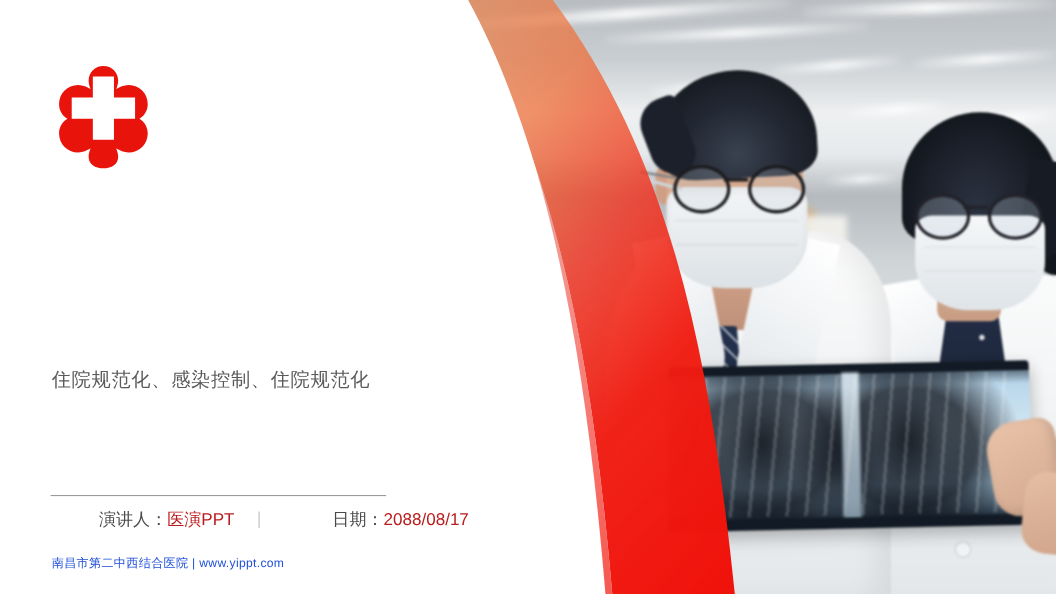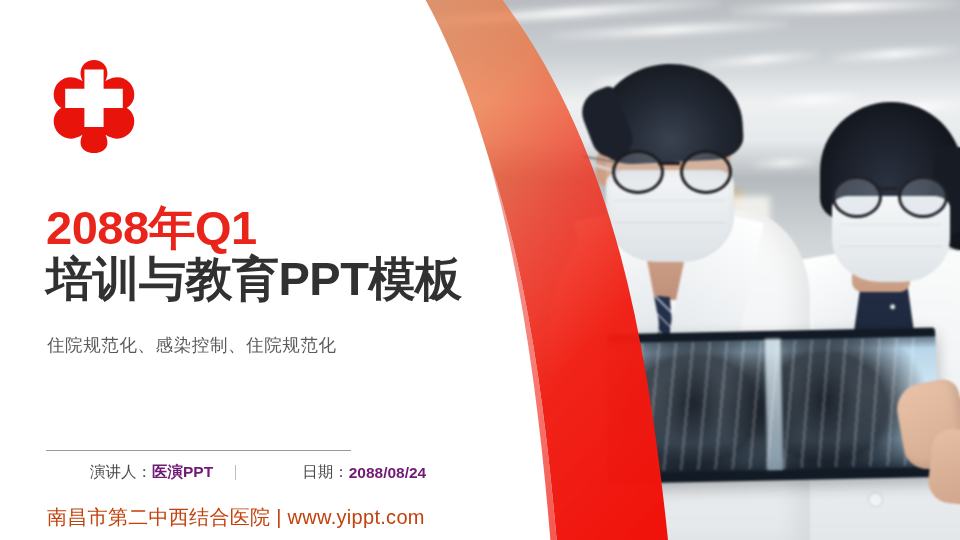--- a/index.html
+++ b/index.html
@@ -385,32 +385,32 @@
   .meta-row {
     position: absolute;
     left: 46px; top: 462px;
     display: flex;
     align-items: center;
     font-size: 15.5px;
     color: #4a4a4a;
     white-space: nowrap;
   }
   .meta-row .lbl { color: #4a4a4a; margin-left: 44px; }
-  .meta-row .val { color: #701a75; font-weight: bold; }
+  .meta-row .val { color: #b91c1c; font-weight: normal; }
   .meta-sep {
     display: inline-block;
     width: 1px; height: 15px;
     background: #bdbdbd;
     margin: 0 22px;
   }
   .footer {
     position: absolute;
     left: 47px; top: 504px;
-    font-size: 20px;
-    color: #c2410c;
+    font-size: 11px;
+    color: #1d4ed8;
     letter-spacing: .3px;
     white-space: nowrap;
   }
 </style>
 </head>
 <body>
 
 <div id="slide">
 
   <div class="photo-layer">
@@ -531,33 +531,29 @@
                  C 16 84, 8 76, 8 66 C 8 59, 12 54, 16 52
                  C 12 50, 8 45, 8 38 C 8 28, 16 20, 26 20
                  C 32 20, 38 24, 38 24 C 38 24, 36 20, 36 16
                  C 36 8, 42 2, 50 2 Z"></path>
       </g>
       <g fill="#ffffff">
         <path d="M40 12 L60 12 L60 32 L80 32 L80 52 L60 52 L60 72 L40 72 L40 52 L20 52 L20 32 L40 32 Z"></path>
       </g>
     </svg>
 
-    <div class="title-block">
-      <div class="title-year">2088年Q1</div>
-      <div class="title-main">培训与教育PPT模板</div>
-    </div>
 
     <div class="subtitle">住院规范化、感染控制、住院规范化</div>
 
     <div class="rule"></div>
 
     <div class="meta-row">
       <span class="lbl">演讲人：</span>
       <span class="val">医演PPT</span>
       <span class="meta-sep"></span>
       <span class="lbl">日期：</span>
-      <span class="val">2088/08/24</span>
+      <span class="val">2088/08/17</span>
     </div>
 
     <div class="footer">南昌市第二中西结合医院 | www.yippt.com</div>
   </div>
 
 </div>
 
 </body></html>

